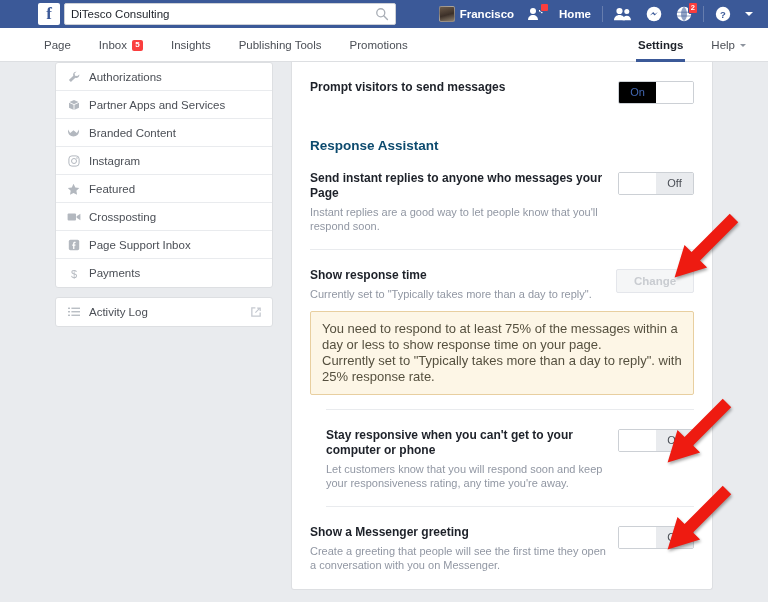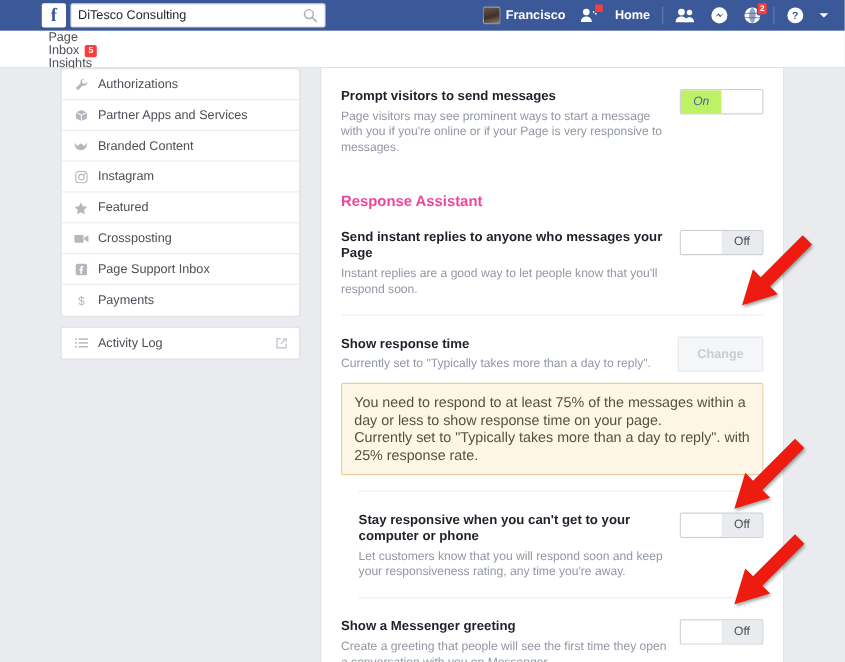--- a/index.html
+++ b/index.html
@@ -31,21 +31,21 @@
     color: #3b5998;
     font-family: "Liberation Serif", serif;
     font-weight: bold;
     font-size: 17px;
     line-height: 1;
     padding-bottom: 2px;
     flex: 0 0 auto;
   }
   .search-wrap {
     margin-left: 4px;
-    width: 232px;
+    width: 332px;
     height: 22px;
     background: #fff;
     border: 1px solid #cdd0d6;
     border-radius: 2px;
     display: flex;
     align-items: center;
     padding: 0 6px;
     position: relative;
   }
   .search-input {
@@ -124,23 +124,22 @@
     border-top: 4px solid #fff;
   }
 
   
   .subnav {
     height: 34px;
     background: #ffffff;
     border-bottom: 1px solid #dddfe2;
     display: flex;
     align-items: stretch;
-    padding: 0 20px 0 30px;
+    padding: 0 8px 0 30px;
     position: relative;
-    flex-direction: column;
   }
   .nav-item {
     display: flex;
     align-items: center;
     padding: 0 14px;
     color: #4b4f56;
     font-size: 11.5px;
     position: relative;
     height: 34px;
     white-space: nowrap;
@@ -264,21 +263,21 @@
     font-size: 11px;
     color: #9197a3;
     line-height: 14px;
     margin: 0;
   }
   .setting-control { flex: 0 0 auto; padding-top: 1px; }
 
   .section-head {
     font-size: 13.5px;
     font-weight: bold;
-    color: #ec4899;
+    color: #0c4a6e;
     padding: 18px 0 0 0;
     margin: 0;
   }
 
   
   .toggle {
     width: 76px; height: 23px;
     border: 1px solid #ccd0d5;
     border-radius: 2px;
     display: flex;
@@ -288,35 +287,34 @@
   }
   .toggle .seg {
     flex: 1 1 50%;
     display: flex;
     align-items: center;
     justify-content: center;
     font-size: 11px;
     line-height: 21px;
   }
   .toggle.on .seg-label {
-    background: #bef264;
+    background: #000000;
     color: #4267b2;
     font-weight: normal;
-    font-style: italic;
   }
   .toggle.on .seg-knob { background: #fff; }
   .toggle.off .seg-knob { background: #fff; }
   .toggle.off .seg-label {
     background: #e9ebee;
     color: #4b4f56;
   }
 
   .btn-change {
     min-width: 78px;
-    height: 32px;
+    height: 24px;
     border: 1px solid #e4e6eb;
     border-radius: 2px;
     background: #f5f6f7;
     color: #c9ccd1;
     font-size: 11.5px;
     font-weight: bold;
     display: flex;
     align-items: center;
     justify-content: center;
     padding: 0 10px;
@@ -555,21 +553,20 @@
           </span>
         </div>
       </div>
     </div>
 
     <div class="main">
 
       <div class="setting no-border">
         <div class="setting-text">
           <p class="setting-title">Prompt visitors to send messages</p>
-          <p class="setting-desc">Page visitors may see prominent ways to start a message with you if you're online or if your Page is very responsive to messages.</p>
         </div>
         <div class="setting-control">
           <div class="toggle on">
             <div class="seg seg-label">On</div>
             <div class="seg seg-knob"></div>
           </div>
         </div>
       </div>
 
       <div>

